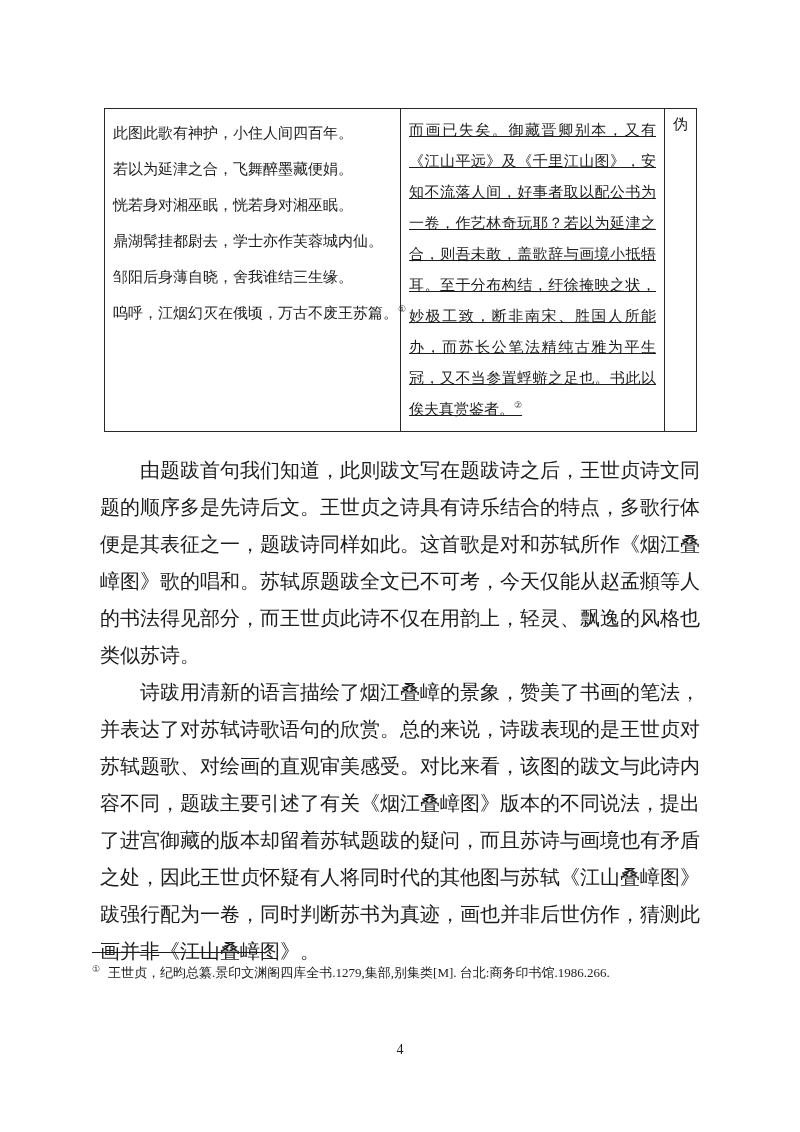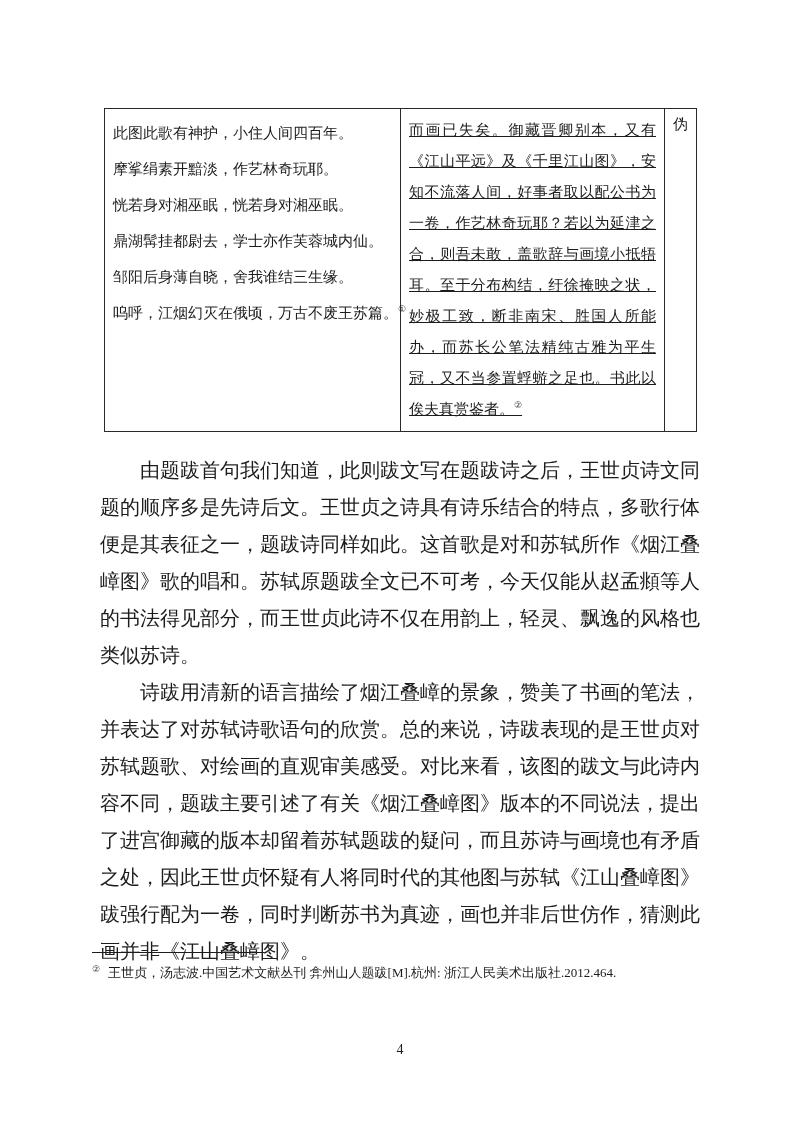--- a/index.html
+++ b/index.html
@@ -95,21 +95,21 @@
   <div class="content">
 
     <table class="colophon">
       <tbody>
           <tr>
         <td class="poem-td">
           <div>
 
               <div class="poem-line"><span>此图此歌有神护，小住人间四百年。</span></div>
 
-              <div class="poem-line"><span>摩挲绢素开黯淡，作艺林奇玩耶。</span></div>
+              <div class="poem-line"><span>若以为延津之合，飞舞醉墨藏便娟。</span></div>
 
               <div class="poem-line"><span>恍若身对湘巫眠，恍若身对湘巫眠。</span></div>
 
               <div class="poem-line"><span>鼎湖髯挂都尉去，学士亦作芙蓉城内仙。</span></div>
 
               <div class="poem-line"><span>邹阳后身薄自晓，舍我谁结三生缘。</span></div>
 
               <div class="poem-line"><span>呜呼，江烟幻灭在俄顷，万古不废王苏篇。</span><sup class="fn-sup">①</sup></div>
             </div>
         </td>
@@ -131,20 +131,20 @@
 
 
       </div>
 
   </div>
 
   <div class="footnotes">
     <div class="fn-rule"></div>
     <div>
 
+        <div class="footnote"><sup class="fn-mark">①</sup><span>王世贞，纪昀总纂.景印文渊阁四库全书.1279,集部,别集类[M]. 台北:商务印书馆.1986.266.</span></div>
 
-        <div class="footnote"><sup class="fn-mark">②</sup><span>王世贞，汤志波.中国艺术文献丛刊 弇州山人题跋[M].杭州: 浙江人民美术出版社.2012.464.</span></div>
       </div>
   </div>
 
   <div class="pageno">4</div>
 
 </div>
 
 </body></html>

